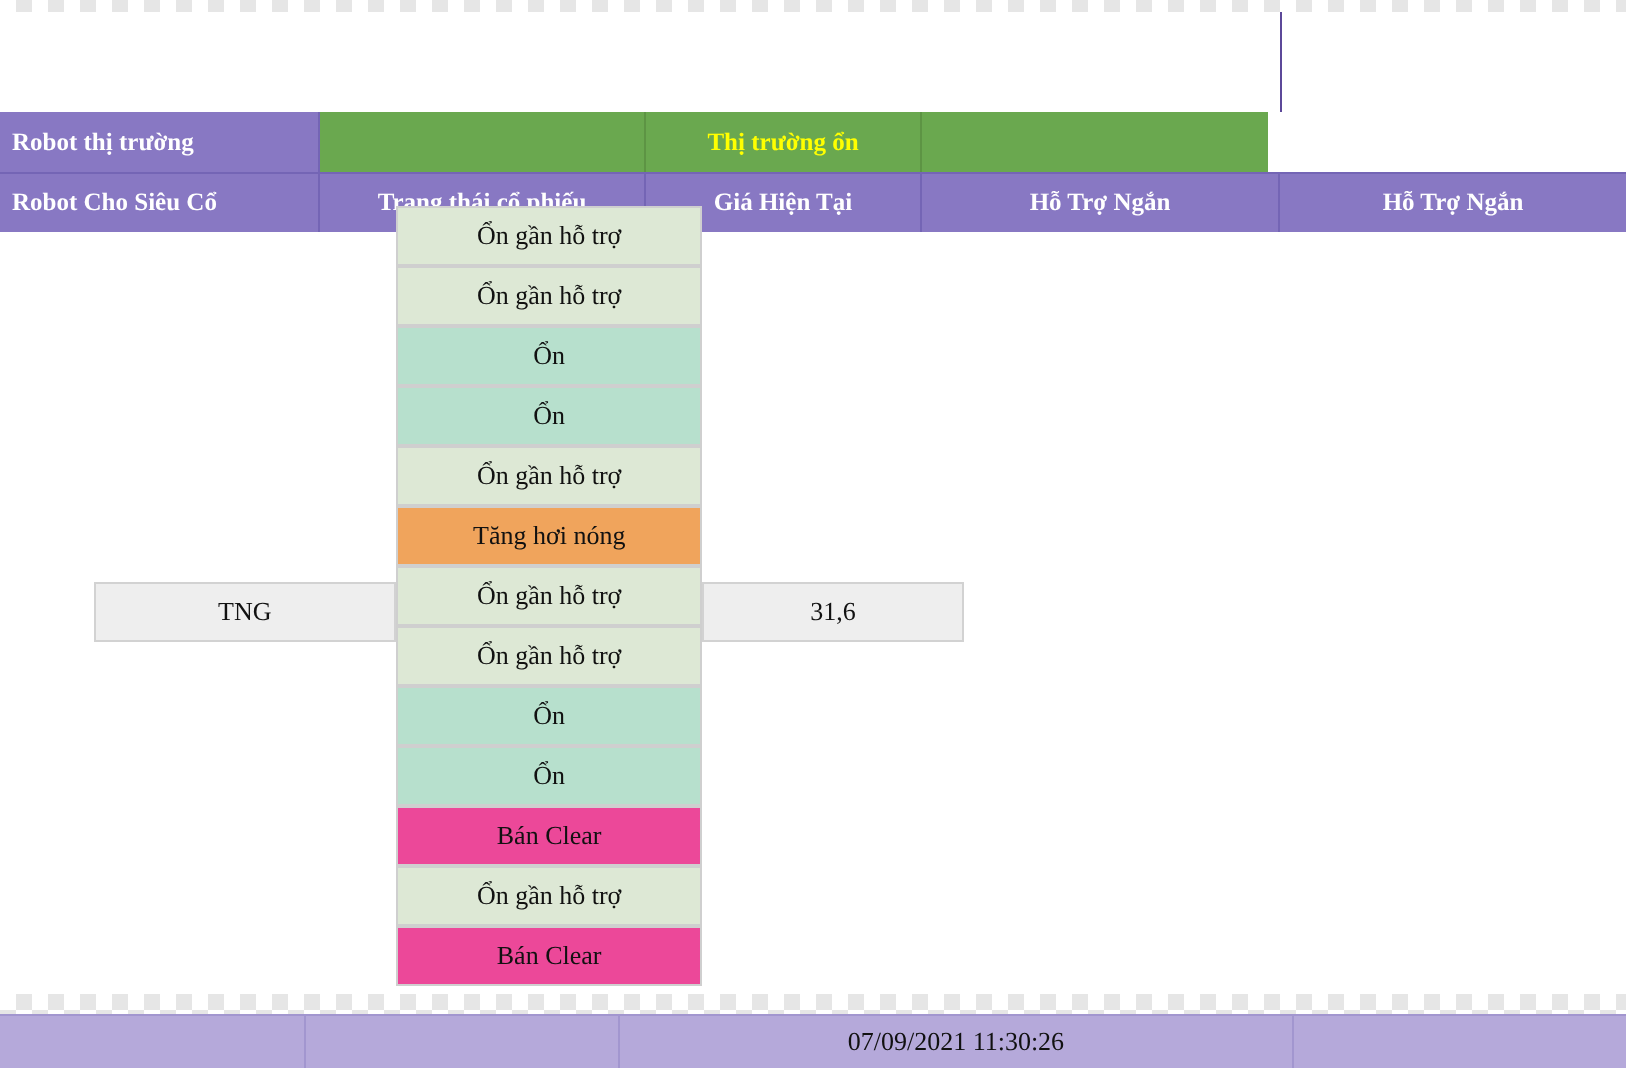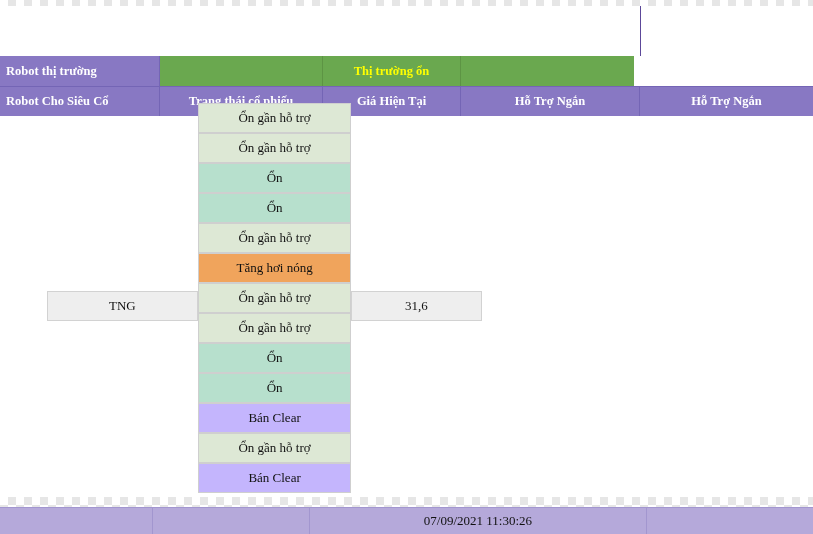--- a/index.html
+++ b/index.html
@@ -141,21 +141,21 @@
   .drow .c2,
   .drow .c3,
   .drow .c4 { background: transparent; }
 
   .st { border: 1px solid #cfcfcf; }
 
   
   .s-near   { background: #dde8d5; }  
   .s-ok     { background: #b7e0cd; }  
   .s-hot    { background: #f0a45c; }  
-  .s-clear  { background: #c4b5fd; }  
+  .s-clear  { background: #ec4899; }  
 
   
   .hl { background: #eeeeee !important; margin-top: 38px; }
   .hl.c0, .hl.c2 { border: 1px solid #d2d2d2; }
 
   
   .foot-gap {
     position: absolute;
     left: 0; top: 497px;
     width: 813px; height: 10px;

